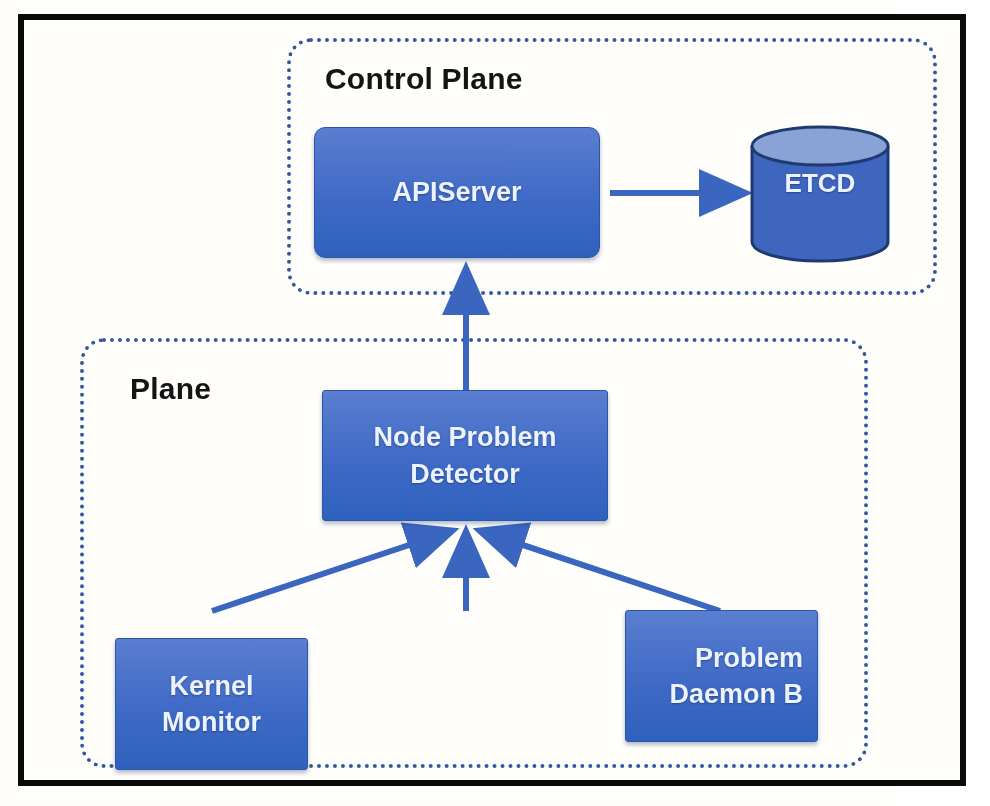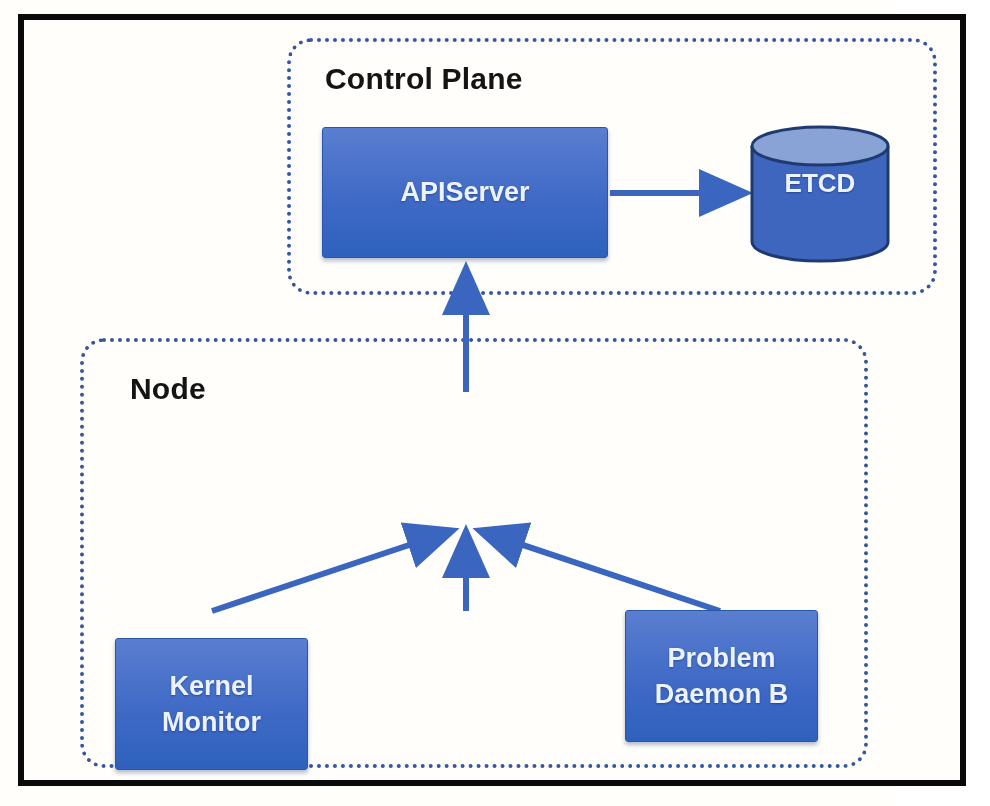--- a/index.html
+++ b/index.html
@@ -46,25 +46,25 @@
     align-items: center;
     justify-content: center;
     text-align: center;
     color: #ecf3ff;
     font-size: 27px;
     font-weight: 600;
     line-height: 1.35;
     text-shadow: 0 1px 2px rgba(10, 30, 80, 0.45);
     padding: 6px 14px;
   }
-  .box-apiserver   { left: 322px; top: 127px; width: 286px; height: 131px; }
+  .box-apiserver   { left: 314px; top: 127px; width: 286px; height: 131px; border-radius: 11px; }
   .box-npd         { left: 322px; top: 390px; width: 286px; height: 131px; }
   .box-km          { left: 115px; top: 638px; width: 193px; height: 132px; }
   .box-pda         { left: 370px; top: 610px; width: 193px; height: 132px; }
-  .box-pdb         { left: 625px; top: 610px; width: 193px; height: 132px; }
+  .box-pdb         { left: 625px; top: 610px; width: 193px; height: 132px; text-align: right; }
   .cp-region       { left: 287px; top: 38px;  width: 650px; height: 257px; }
   .cp-label        { left: 325px; top: 62px; }
   .node-region     { left: 80px;  top: 338px; width: 788px; height: 430px; }
   .node-label      { left: 130px; top: 372px; }
   .cylinder-label {
     position: absolute;
     left: 748px; top: 168px;
     width: 144px;
     text-align: center;
     color: #ecf3ff;
@@ -81,21 +81,21 @@
 </head>
 <body>
 
 <div class="canvas">
   <div class="frame"></div>
 
   <div class="dashed-region cp-region"></div>
   <div class="region-label cp-label">Control Plane</div>
 
   <div class="dashed-region node-region"></div>
-  <div class="region-label node-label">Node</div>
+  <div class="region-label node-label">Plane</div>
 
   <svg class="overlay" viewBox="0 0 990 806">
     <defs>
       <marker id="arrowhead" markerWidth="9" markerHeight="8" refX="7.5" refY="4" orient="auto" markerUnits="strokeWidth">
         <path d="M0,0 L9,4 L0,8 z" fill="#3a66c0"></path>
       </marker>
     </defs>
 
     <line x1="610" y1="193" x2="744" y2="193" stroke="#3a66c0" stroke-width="6" marker-end="url(#arrowhead)"></line>
 
@@ -110,18 +110,19 @@
     <g>
       <path d="M 752 146 L 752 242 A 68 19 0 0 0 888 242 L 888 146" fill="#3f66bf" stroke="#1e3a70" stroke-width="3"></path>
       <ellipse cx="820" cy="146" rx="68" ry="19" fill="#8aa3d6" stroke="#1e3a70" stroke-width="3"></ellipse>
     </g>
   </svg>
 
   <div class="blue-box box-apiserver">APIServer</div>
 
   <div class="cylinder-label">ETCD</div>
 
+  <div class="blue-box box-npd">Node Problem Detector</div>
 
   <div class="blue-box box-km">Kernel Monitor</div>
 
 
   <div class="blue-box box-pdb">Problem Daemon B</div>
 </div>
 
 </body></html>

